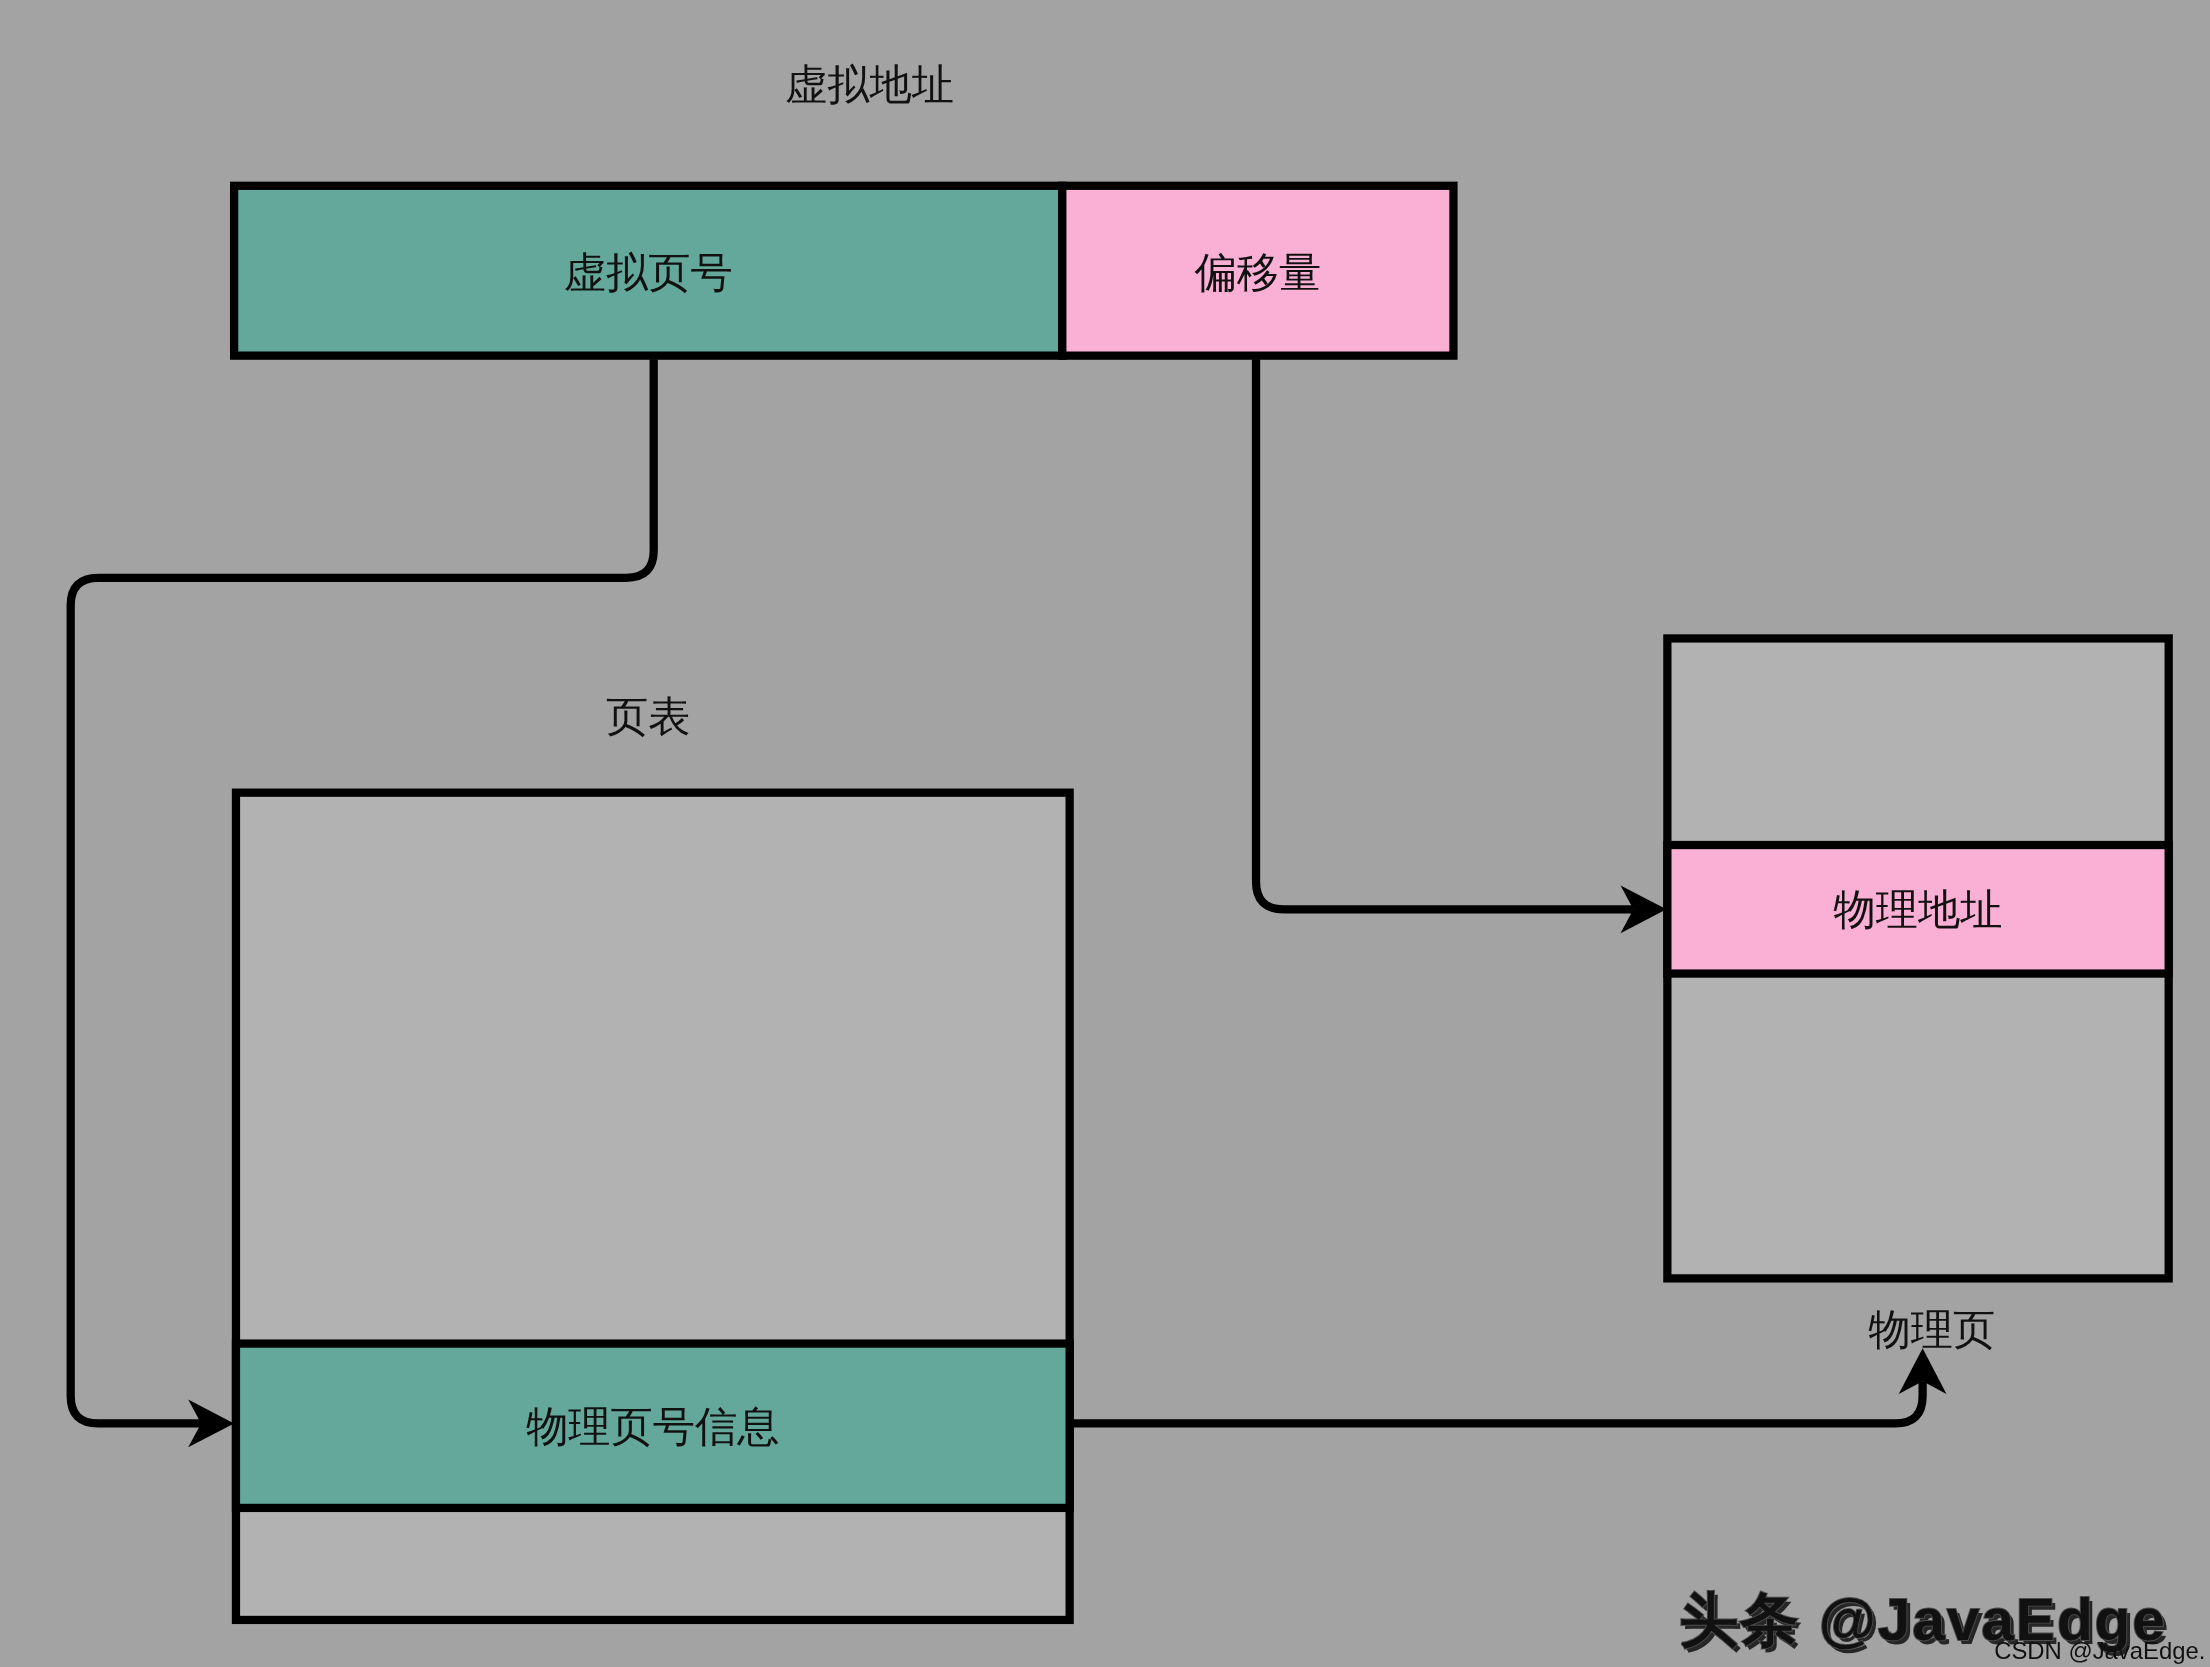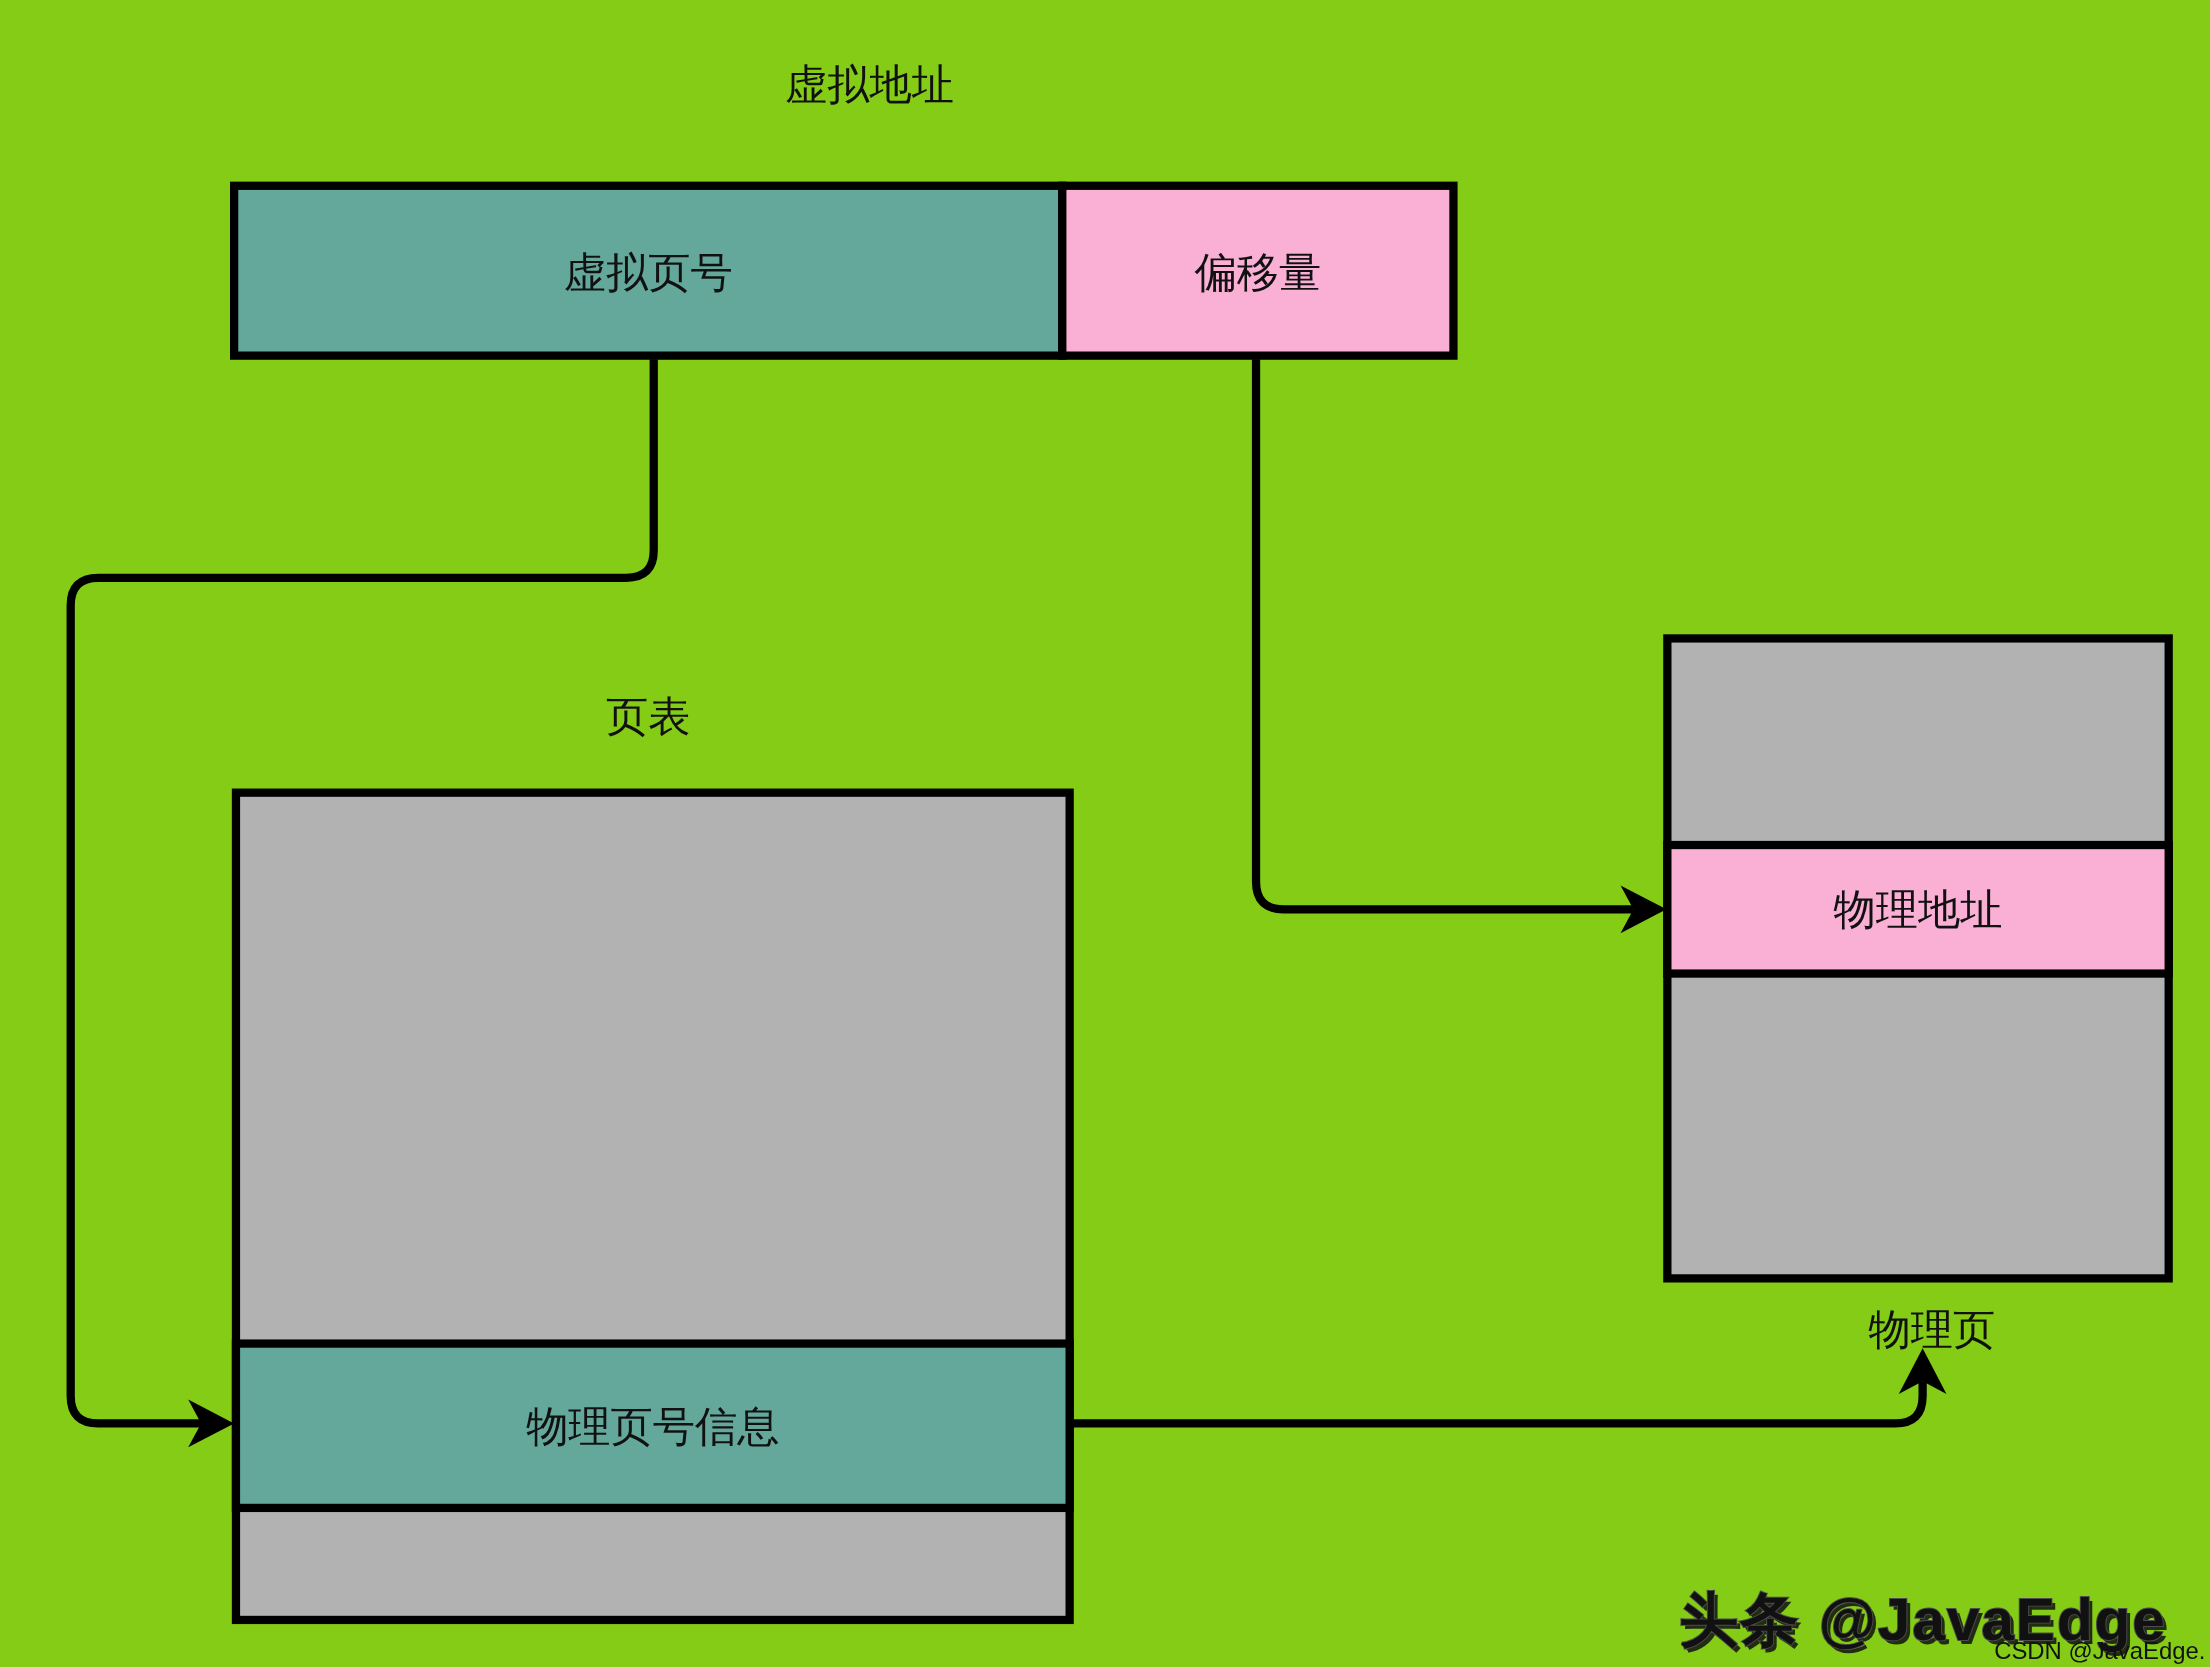--- a/index.html
+++ b/index.html
@@ -4,21 +4,21 @@
 <style>
   html, body {
     margin: 0;
     padding: 0;
     background: #ffffff;
   }
   .canvas-wrap {
     position: relative;
     width: 2210px;
     height: 1668px;
-    background: #84cc16;
+    background: #a3a3a3;
     overflow: hidden;
   }
   svg {
     display: block;
     width: 2210px;
     height: 1668px;
   }
   text {
     font-family: "Liberation Sans", "DejaVu Sans", sans-serif;
     fill: #111111;

